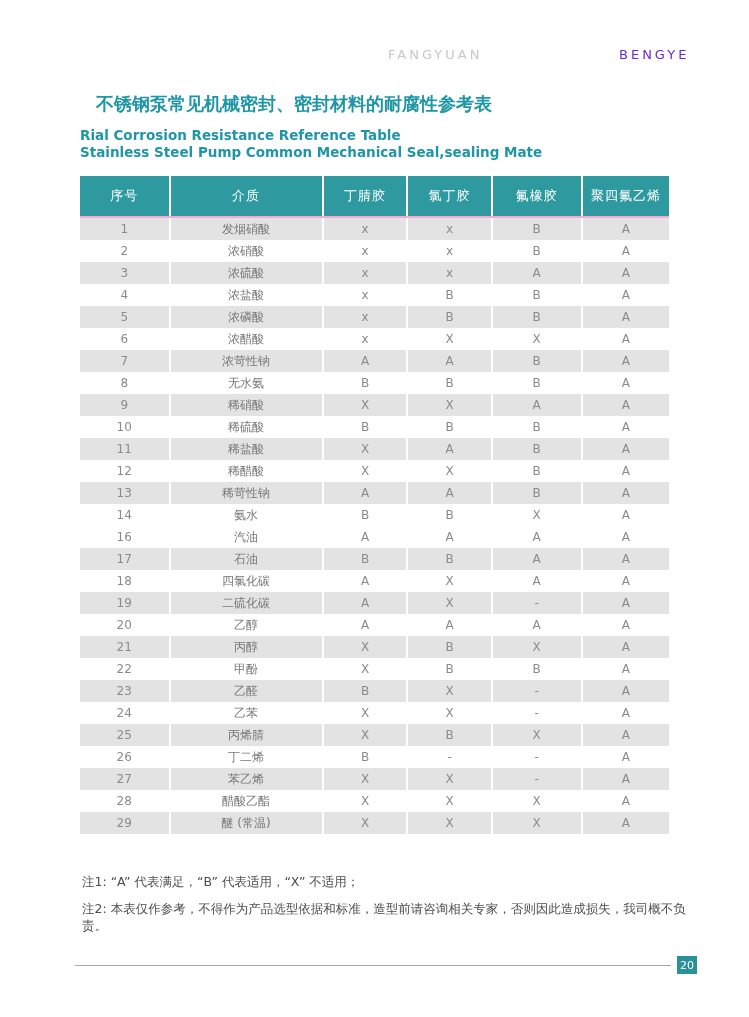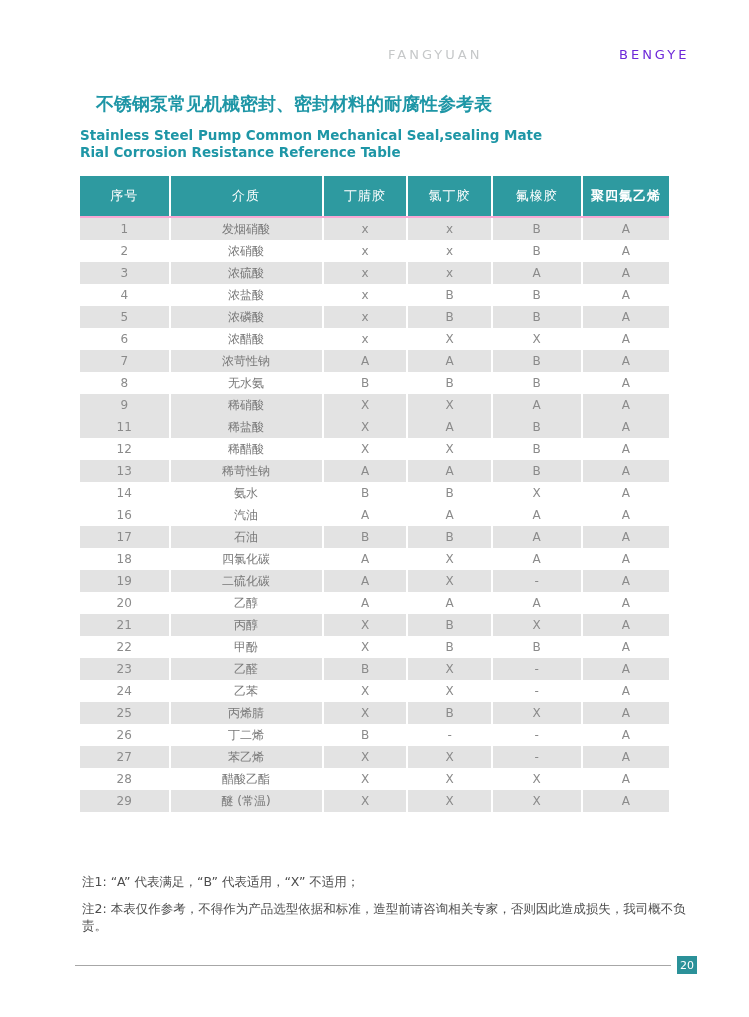--- a/index.html
+++ b/index.html
@@ -13,21 +13,21 @@
 
   
   .title-zh{position:absolute;top:92px;left:80px;font-size:18px;font-weight:bold;color:#1e96a6;margin-left:16px;}
   .title-en{position:absolute;top:127px;left:80px;font-size:13.5px;font-weight:bold;color:#1e96a6;line-height:17px;}
 
   
   .tbl-wrap{position:absolute;top:176px;left:80px;width:589px;}
   table{border-collapse:collapse;table-layout:fixed;width:100%;}
   thead th{background:#2e9aa0;color:#ffffff;font-size:13px;font-weight:500;height:38px;
            border-right:2px solid #ffffff;border-bottom:2px solid #f9a8d4;letter-spacing:1px;}
-  thead th:last-child{border-right:none;font-weight:bold;}
+  thead th:last-child{border-right:none;}
   tbody td{height:22px;text-align:center;font-size:12px;color:#8b8b8b;
            border-right:2px solid #ffffff;padding:0;}
   tbody td:last-child{border-right:none;}
   tbody td.medium{color:#787878;}
   tbody tr.odd td{background:#e3e3e3;}
   tbody tr.even td{background:#ffffff;}
 
   
   .note1{position:absolute;top:874px;left:82px;font-size:12.5px;color:#4d4d4d;}
   .note2{position:absolute;top:901px;left:82px;font-size:12.5px;color:#4d4d4d;}
@@ -41,22 +41,22 @@
 <body>
 
 <div class="page">
 
   <div class="brand-left">FANGYUAN</div>
   <div class="brand-right">BENGYE</div>
   <div class="corner-square"></div>
 
   <div class="title-zh">不锈钢泵常见机械密封、密封材料的耐腐性参考表</div>
   <div class="title-en">
+    <div>Rial Corrosion Resistance Reference Table</div>
     <div>Stainless Steel Pump Common Mechanical Seal,sealing Mate</div>
-    <div>Rial Corrosion Resistance Reference Table</div>
   </div>
 
   <div class="tbl-wrap">
     <table>
       <colgroup>
           <col style="width: 15.2%;">
           <col style="width: 26%;">
           <col style="width: 14.4%;">
           <col style="width: 14.3%;">
           <col style="width: 15.3%;">
@@ -138,20 +138,28 @@
             <td>A</td>
           </tr>
           <tr class="odd">
             <td>9</td>
             <td class="medium">稀硝酸</td>
             <td>X</td>
             <td>X</td>
             <td>A</td>
             <td>A</td>
           </tr>
+          <tr class="even">
+            <td>10</td>
+            <td class="medium">稀硫酸</td>
+            <td>B</td>
+            <td>B</td>
+            <td>B</td>
+            <td>A</td>
+          </tr>
           <tr class="odd">
             <td>11</td>
             <td class="medium">稀盐酸</td>
             <td>X</td>
             <td>A</td>
             <td>B</td>
             <td>A</td>
           </tr>
           <tr class="even">
             <td>12</td>

